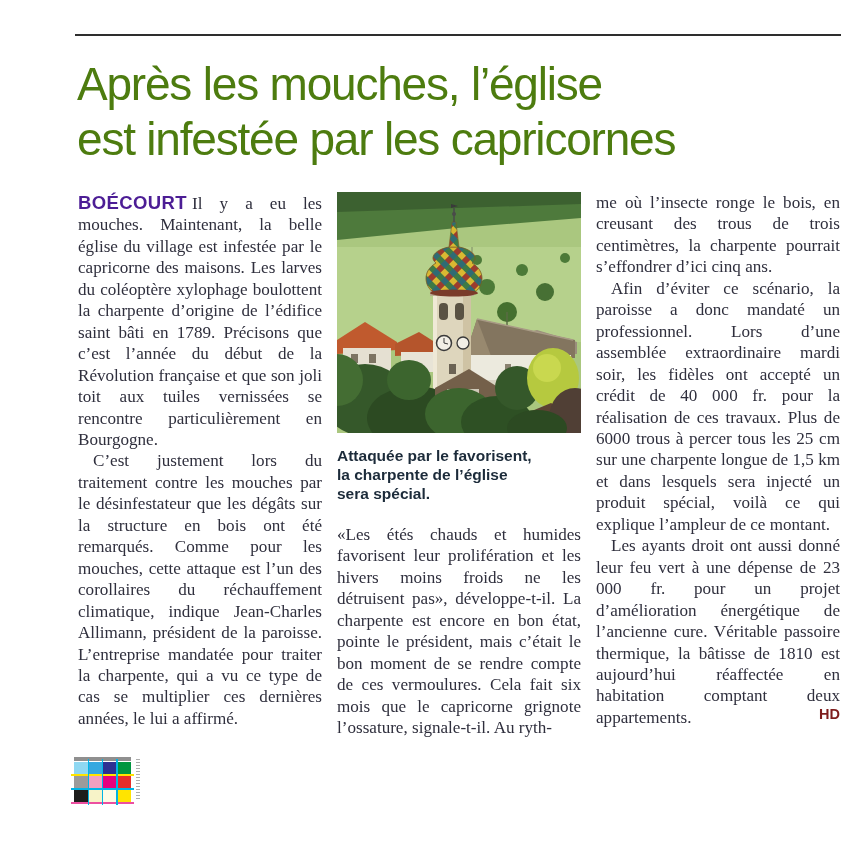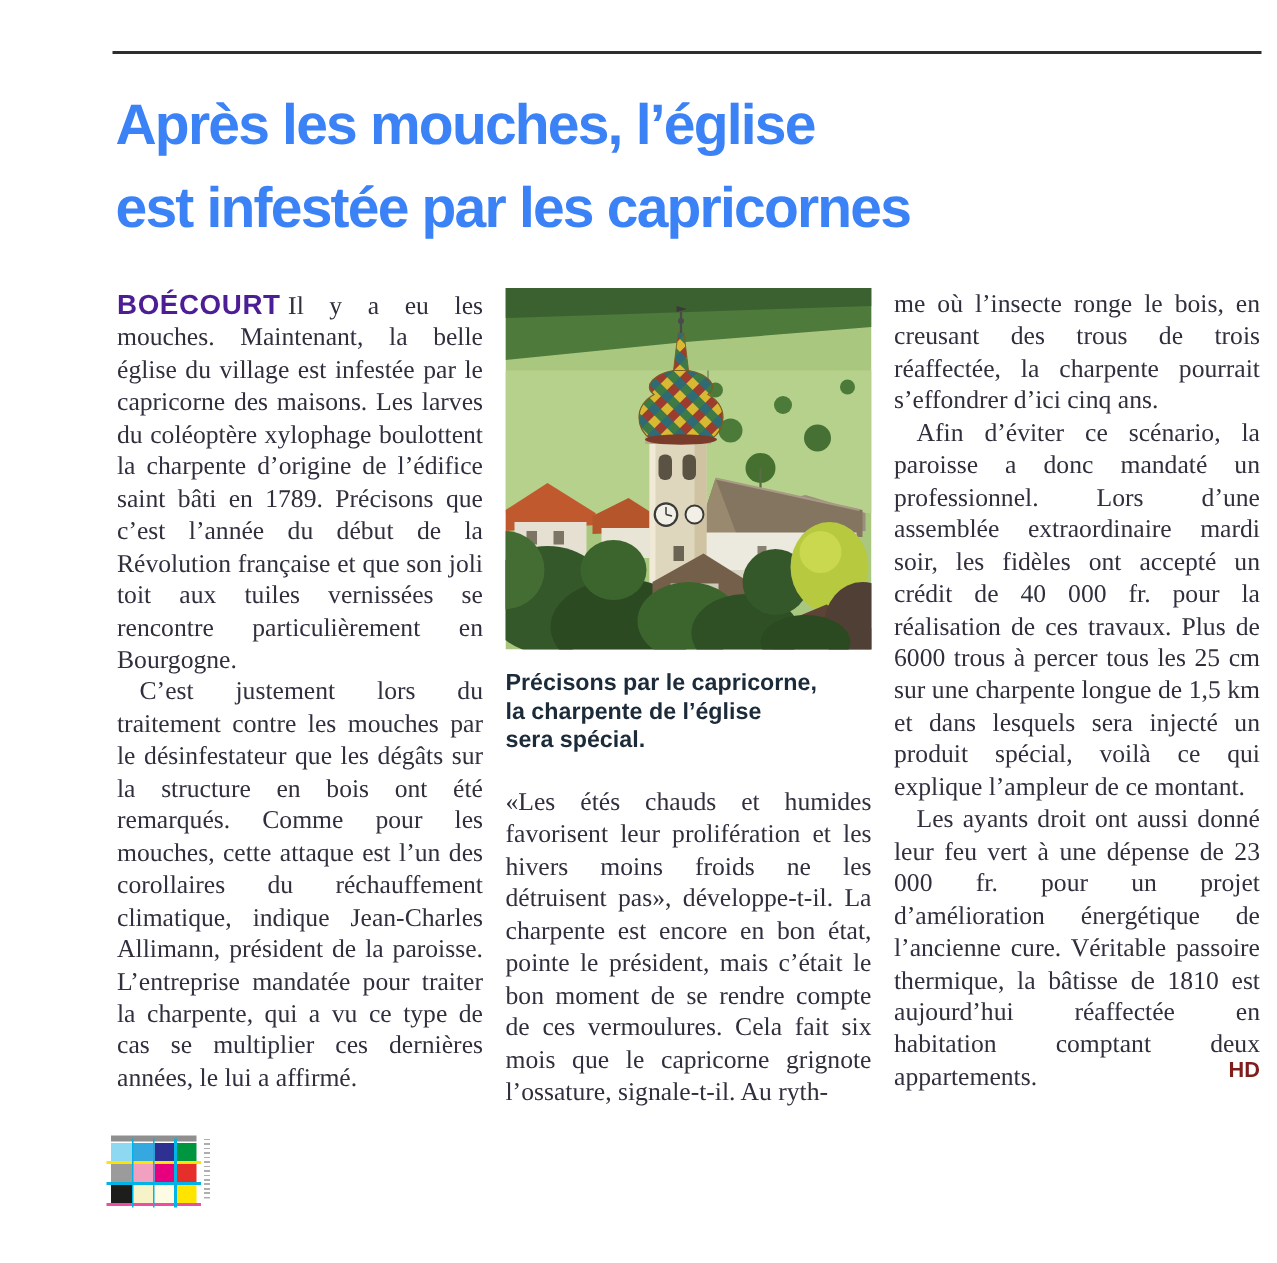--- a/index.html
+++ b/index.html
@@ -4,22 +4,22 @@
 <style>
   html,body { margin:0; padding:0; background:#ffffff; }
   .page {
     position:relative; width:851px; height:842px; background:#ffffff;
     font-family:"Liberation Serif", serif; overflow:hidden;
   }
   .top-rule { position:absolute; left:75px; top:34px; width:766px; height:2px; background:#2e2e2e; }
 
   .headline {
     position:absolute; left:77px; top:57px; width:772px;
-    font-family:"Liberation Sans", sans-serif; font-weight:700;
-    font-size:38px; line-height:55px; letter-spacing:-1.2px; color:#3b82f6;
+    font-family:"Liberation Sans", sans-serif; font-weight:400;
+    font-size:46px; line-height:55px; letter-spacing:-1.2px; color:#4d7c0f;
   }
 
   .columns { position:absolute; left:78px; top:192px; width:763px; display:flex; gap:15px; }
   .col { width:244px; font-size:17.1px; line-height:21.45px; color:#2f2f3d; text-align:justify; }
   .col p { margin:0; }
   .col p.indent { text-indent:15px; }
 
   .dateline {
     font-family:"Liberation Sans", sans-serif; font-weight:700;
     font-size:18.5px; letter-spacing:0.4px; color:#4c1d95; margin-right:5px;
@@ -150,29 +150,29 @@
           <ellipse cx="160" cy="230" rx="36" ry="26" fill="#2e5024"></ellipse>
           <ellipse cx="180" cy="196" rx="22" ry="22" fill="#35582a"></ellipse>
           <ellipse cx="216" cy="186" rx="26" ry="30" fill="#b6c93f"></ellipse>
           <ellipse cx="210" cy="176" rx="14" ry="14" fill="#c9d84f"></ellipse>
           <polygon points="178,226 214,211 244,227 244,241 178,241" fill="#5d4333"></polygon>
           <ellipse cx="238" cy="226" rx="26" ry="30" fill="#503f35"></ellipse>
           <ellipse cx="200" cy="236" rx="30" ry="18" fill="#2c4a22"></ellipse>
         </svg>
       </div>
       <div class="caption">
-        <div>Précisons par le capricorne,</div>
+        <div>Attaquée par le favorisent,</div>
         <div>la charpente de l’église</div>
         <div>sera spécial.</div>
       </div>
       <p><span>«Les étés chauds et humides favorisent leur prolifération et les hivers moins froids ne les détruisent pas», développe-t-il. La charpente est encore en bon état, pointe le président, mais c’était le bon moment de se rendre compte de ces vermoulures. Cela fait six mois que le capricorne grignote l’ossature, signale-t-il. Au ryth-</span></p>
     </div>
 
     <div class="col">
-      <p><span>me où l’insecte ronge le bois, en creusant des trous de trois réaffectée, la charpente pourrait s’effondrer d’ici cinq ans.</span></p>
+      <p><span>me où l’insecte ronge le bois, en creusant des trous de trois centimètres, la charpente pourrait s’effondrer d’ici cinq ans.</span></p>
       <p class="indent"><span>Afin d’éviter ce scénario, la paroisse a donc mandaté un professionnel. Lors d’une assemblée extraordinaire mardi soir, les fidèles ont accepté un crédit de 40 000 fr. pour la réalisation de ces travaux. Plus de 6000 trous à percer tous les 25 cm sur une charpente longue de 1,5 km et dans lesquels sera injecté un produit spécial, voilà ce qui explique l’ampleur de ce montant.</span></p>
       <p class="indent p-last"><span>Les ayants droit ont aussi donné leur feu vert à une dépense de 23 000 fr. pour un projet d’amélioration énergétique de l’ancienne cure. Véritable passoire thermique, la bâtisse de 1810 est aujourd’hui réaffectée en habitation comptant deux appartements.</span><span class="byline">HD</span></p>
     </div>
 
   </div>
 
   <div class="print-bar">
     <div class="pb-topbar" style="background-color: rgb(143, 143, 143);"></div>
     <div class="pb-row pb-r1">
       <div class="patch" style="background-color: rgb(143, 216, 242);"></div>

